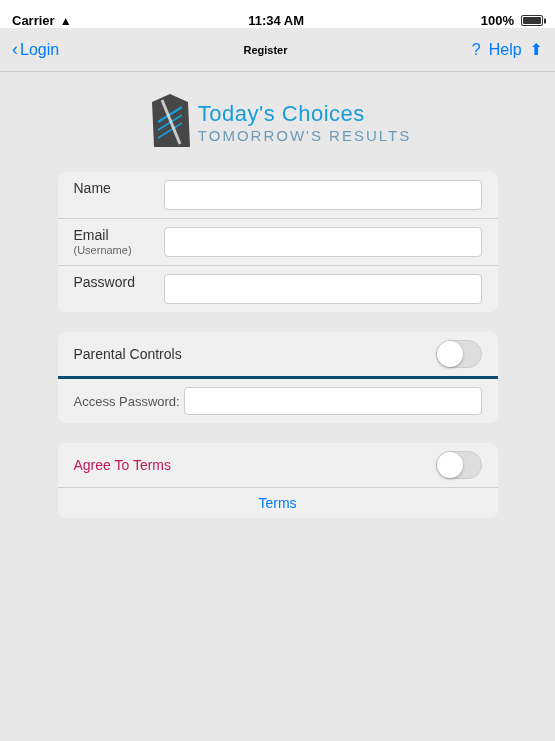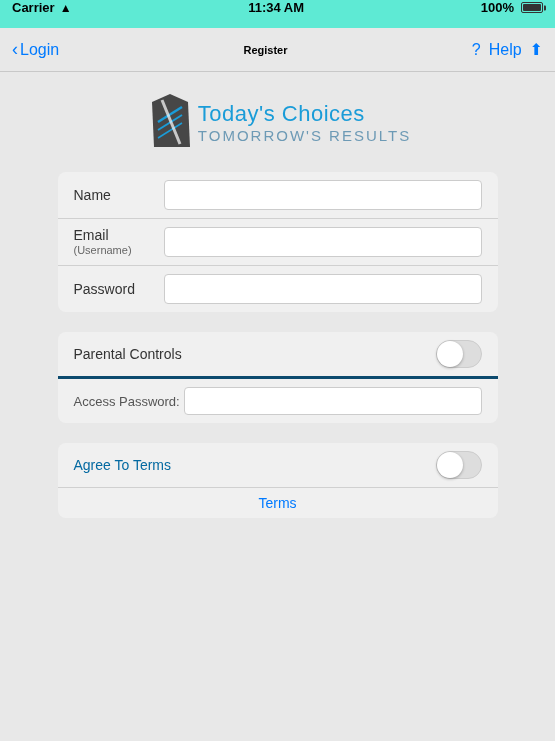--- a/index.html
+++ b/index.html
@@ -10,24 +10,24 @@
       background: #e8e8e8;
       font-family: -apple-system, 'Helvetica Neue', Helvetica, Arial, sans-serif;
       overflow: hidden;
       position: relative;
     }
 
     
     .status-bar {
       display: flex;
       justify-content: space-between;
-      align-items: flex-start;
+      align-items: flex-end;
       padding: 0 12px;
       height: 28px;
-      background: #5eead4;
+      background: #ffffff;
     }
     .status-left {
       display: flex;
       align-items: center;
       gap: 5px;
       font-size: 13px;
       font-weight: 600;
     }
     .status-center {
       font-size: 13px;
@@ -153,21 +153,21 @@
     .form-section {
       width: 440px;
       background: #f0f0f0;
       border-radius: 8px;
       padding: 0;
       margin-bottom: 20px;
     }
 
     .form-row {
       display: flex;
-      align-items: center;
+      align-items: flex-start;
       padding: 8px 16px;
       border-bottom: 1px solid #d0d0d0;
       min-height: 44px;
     }
     .form-row:last-child {
       border-bottom: none;
     }
 
     .form-label {
       width: 90px;
@@ -271,21 +271,21 @@
     .terms-row {
       display: flex;
       align-items: center;
       padding: 8px 16px;
       border-bottom: 1px solid #d0d0d0;
       min-height: 44px;
     }
 
     .terms-label {
       font-size: 14px;
-      color: #0369a1;
+      color: #be185d;
       flex: 1;
     }
 
     .terms-link-row {
       padding: 6px 16px;
       text-align: center;
     }
 
     .terms-link {
       color: #007aff;

